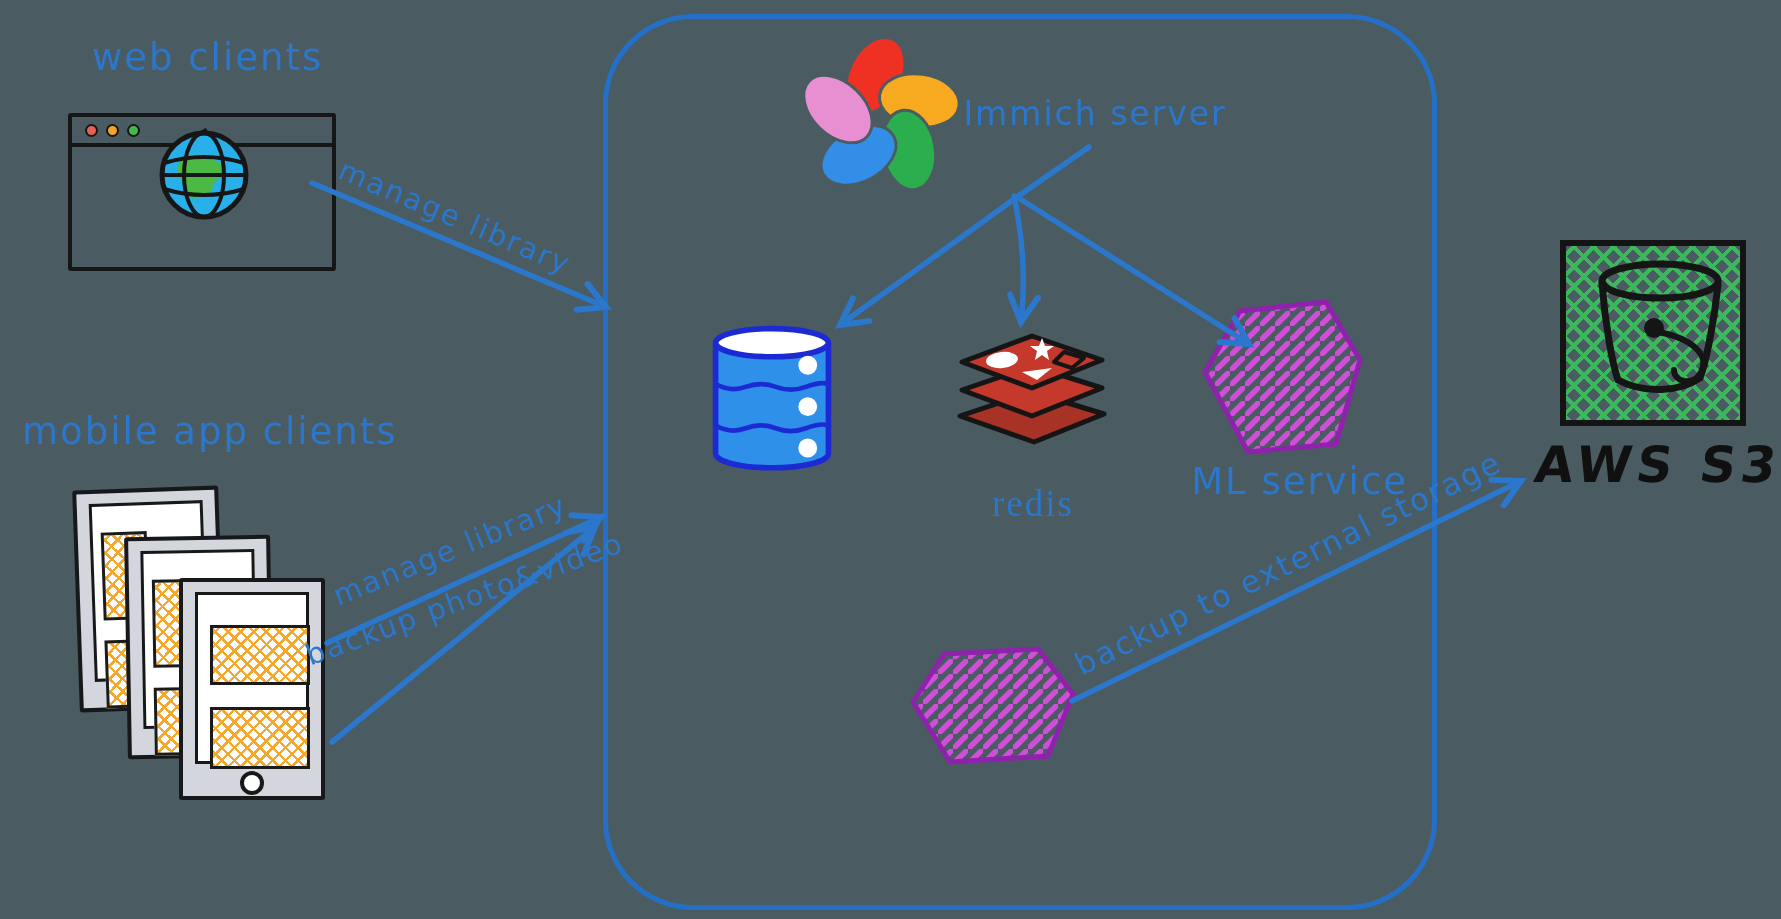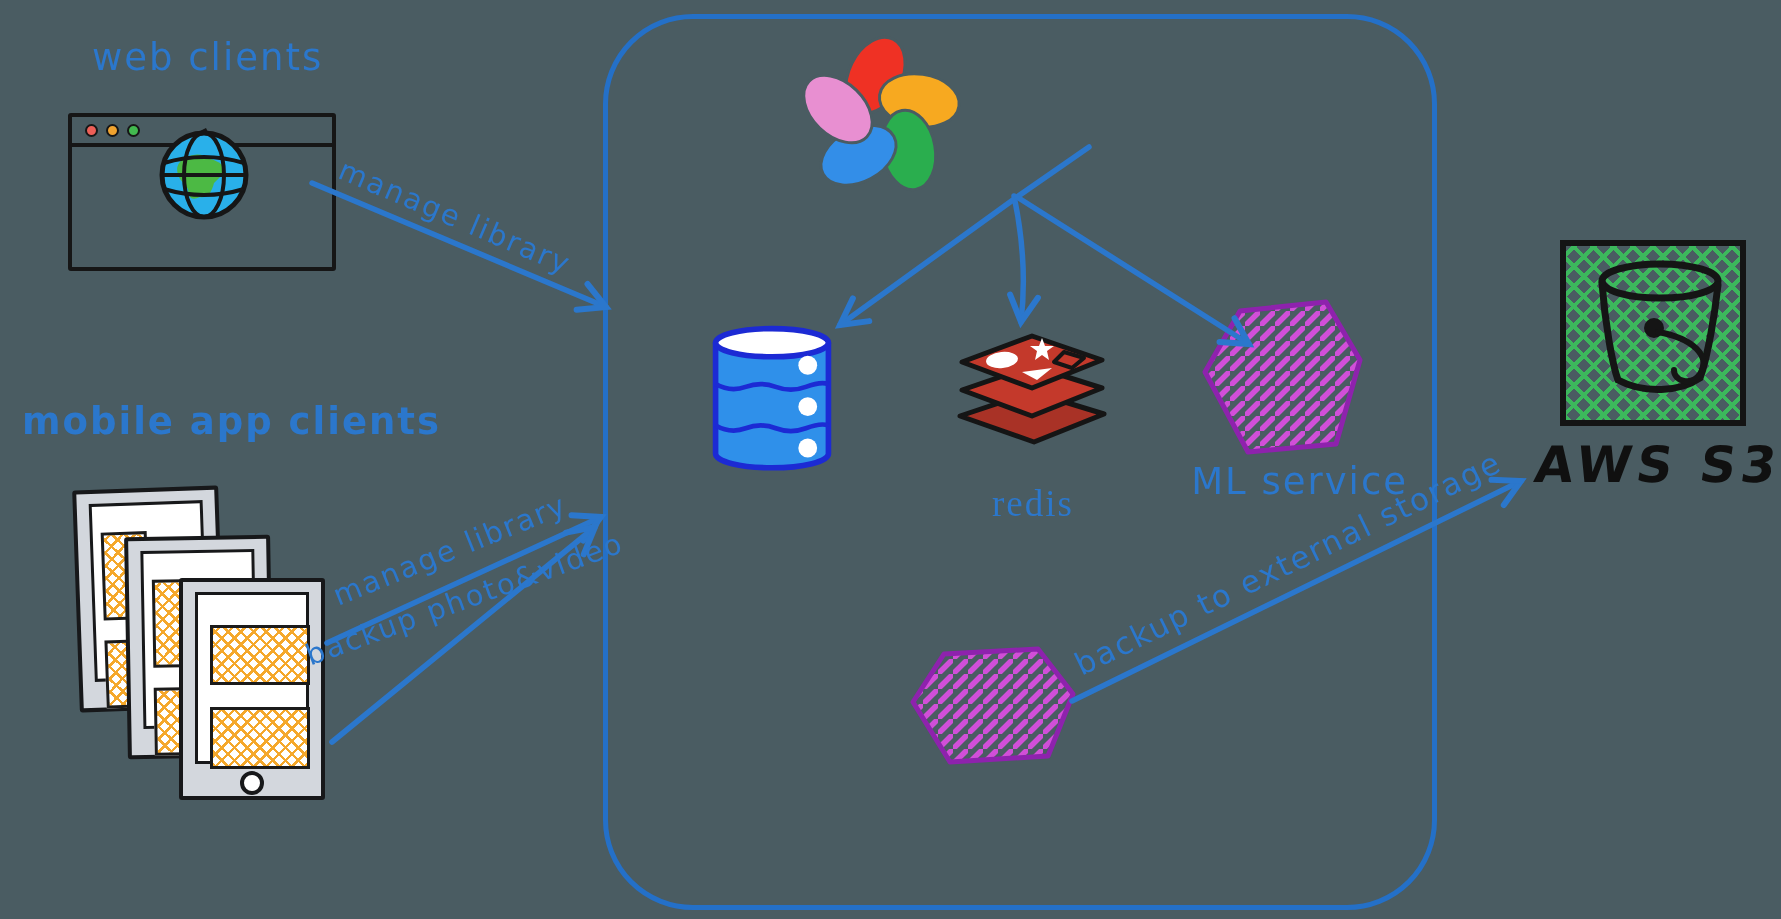--- a/index.html
+++ b/index.html
@@ -48,21 +48,21 @@
       <circle cx="48" cy="48" r="42" fill="#29b0ea" stroke="#161616" stroke-width="5"></circle>
       <path d="M30 30 q14 -6 24 2 q16 4 14 14 l-10 10 q-4 16 -14 14 q-12 6 -12 -8 l-8 -10 q-8 -14 6 -22 Z" fill="#4cb944"></path>
       <ellipse cx="48" cy="48" rx="20" ry="42" fill="none" stroke="#161616" stroke-width="4"></ellipse>
       <path d="M8 36 Q48 24 88 36" fill="none" stroke="#161616" stroke-width="4"></path>
       <path d="M8 62 Q48 74 88 62" fill="none" stroke="#161616" stroke-width="4"></path>
       <line x1="6" y1="48" x2="90" y2="48" stroke="#161616" stroke-width="4"></line>
       <path d="M44 4 l6 -3 l3 6 Z" fill="#161616"></path>
     </svg>
   </div>
 
-  <div class="lbl node-title" style="left:22px;top:400px;font-weight:bold;">mobile app clients</div>
+  <div class="lbl node-title" style="left:22px;top:410px;">mobile app clients</div>
   <div class="abs">
     <div class="phone" style="left:76px;top:488px;transform:rotate(-2deg);">
       <div class="screen">
         <div class="hatch-o" style="left:8px;top:26px;width:40px;height:82px;"></div>
         <div class="hatch-o" style="left:8px;top:134px;width:40px;height:62px;"></div>
       </div>
     </div>
     <div class="phone" style="left:126px;top:536px;transform:rotate(-1deg);">
       <div class="screen">
         <div class="hatch-o" style="left:8px;top:26px;width:40px;height:82px;"></div>
@@ -82,20 +82,21 @@
 
   <svg class="abs z5" style="left:794px;top:32px;" width="172" height="172" viewBox="-88 -88 176 176">
     <g stroke="#4a5c62" stroke-width="3">
       <ellipse rx="27" ry="41" fill="#ef3124" transform="rotate(-6) translate(0,-44) rotate(32)"></ellipse>
       <ellipse rx="27" ry="41" fill="#f7a920" transform="rotate(66) translate(0,-44) rotate(32)"></ellipse>
       <ellipse rx="27" ry="41" fill="#2aae4e" transform="rotate(138) translate(0,-44) rotate(32)"></ellipse>
       <ellipse rx="27" ry="41" fill="#338ee8" transform="rotate(210) translate(0,-44) rotate(32)"></ellipse>
       <ellipse rx="27" ry="41" fill="#e88fd1" transform="rotate(282) translate(0,-44) rotate(32)"></ellipse>
     </g>
   </svg>
+  <div class="lbl" style="left:955px;top:94px;width:280px;text-align:center;font-size:33px;">Immich server</div>
 
   <svg class="abs z5" style="left:706px;top:322px;" width="132" height="158" viewBox="0 0 140 168">
     <path d="M10 22 v118 a60 15 0 0 0 120 0 V22" fill="#2f90ea" stroke="#1c2ad4" stroke-width="6"></path>
     <ellipse cx="70" cy="22" rx="60" ry="15" fill="#ffffff" stroke="#1c2ad4" stroke-width="6"></ellipse>
     <path d="M10 66 q16 9 32 3 t32 0 t32 0 t24 -3" fill="none" stroke="#1c2ad4" stroke-width="5"></path>
     <path d="M10 110 q16 9 32 3 t32 0 t32 0 t24 -3" fill="none" stroke="#1c2ad4" stroke-width="5"></path>
     <circle cx="108" cy="46" r="10" fill="#ffffff"></circle>
     <circle cx="108" cy="90" r="10" fill="#ffffff"></circle>
     <circle cx="108" cy="134" r="10" fill="#ffffff"></circle>
   </svg>

